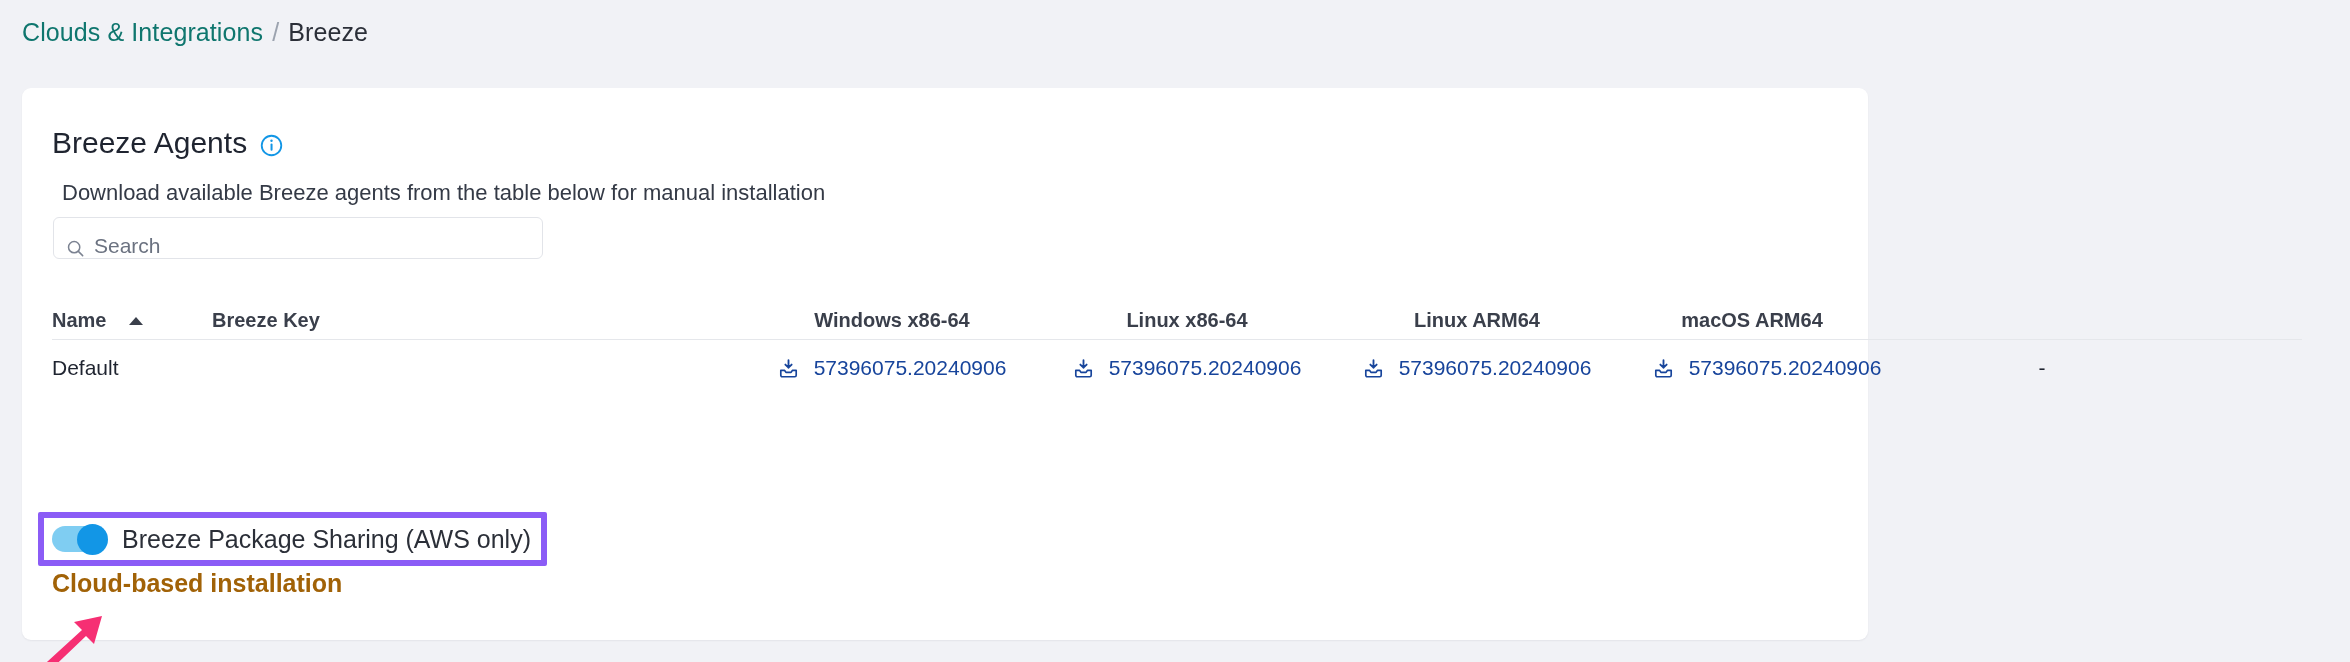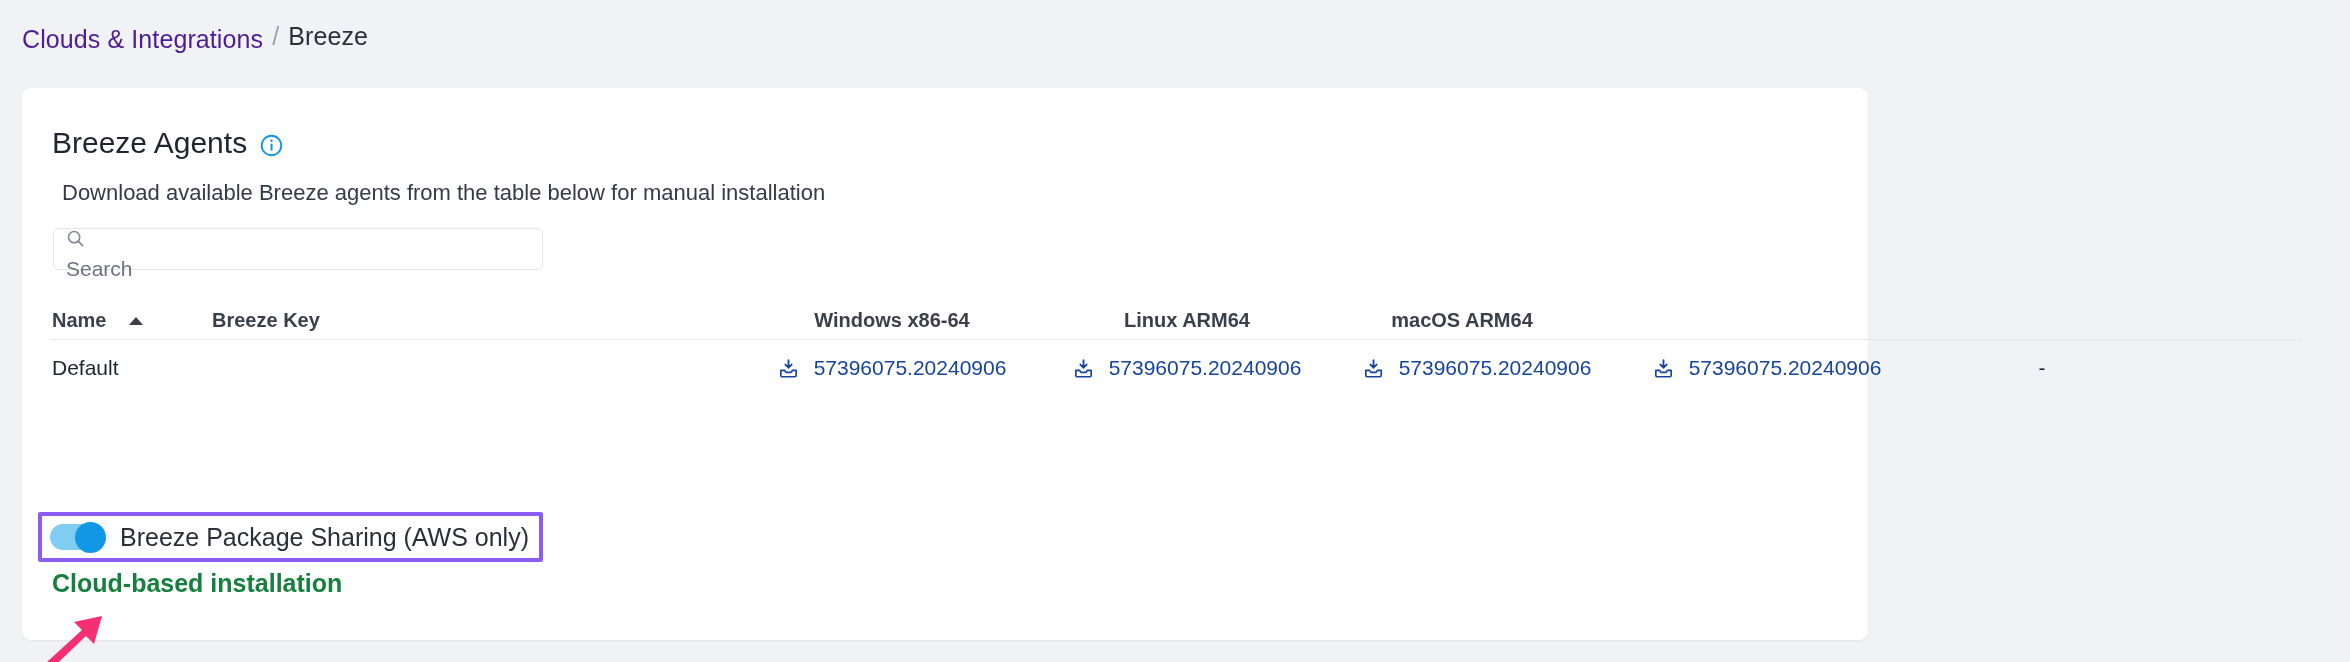--- a/index.html
+++ b/index.html
@@ -23,21 +23,21 @@
     left: 22px;
     top: 18px;
     font-size: 25px;
     color: #6b7280;
     letter-spacing: .1px;
     white-space: nowrap;
     display: flex;
     align-items: center;
     gap: 9px;
   }
-  .breadcrumb .crumb-link { color: #4c1d95; text-decoration: none; margin-top: 7px; }
+  .breadcrumb .crumb-link { color: #0f766e; text-decoration: none; }
   .breadcrumb .crumb-sep { color: #9ca3af; }
   .breadcrumb .crumb-current { color: #2b2f38; }
 
   
   .card {
     position: absolute;
     left: 22px;
     top: 88px;
     width: 1846px;
     height: 552px;
@@ -76,31 +76,30 @@
     top: 70px;
     font-size: 22px;
     color: #343a46;
     white-space: nowrap;
   }
 
   
   .search-box {
     position: absolute;
     left: 31px;
-    top: 140px;
+    top: 129px;
     width: 490px;
     height: 42px;
     border: 1px solid #e2e4e9;
     border-radius: 6px;
     background: #fff;
     display: flex;
-    align-items: flex-start;
+    align-items: flex-end;
     padding: 0 12px;
     gap: 9px;
-    flex-direction: column;
   }
   .search-icon { width: 19px; height: 19px; flex: none; display:block; }
   .search-input {
     border: none;
     outline: none;
     font-size: 21px;
     color: #4b5563;
     font-family: "Liberation Sans", sans-serif;
     background: transparent;
     width: 100%;
@@ -192,32 +191,32 @@
   }
   .dl-icon { width: 21px; height: 21px; flex: none; display: block; }
   .dash { color: #1f2430; font-size: 21px; }
 
   
   .section-title {
     position: absolute;
     left: 30px;
     top: 460px;
     font-size: 25px;
-    color: #15803d;
+    color: #a16207;
     white-space: nowrap;
   }
   .toggle-row {
     position: absolute;
     left: 16px;
     top: 424px;
     display: flex;
     align-items: center;
     gap: 16px;
     padding: 6px 10px 6px 8px;
-    border: 4px solid #8b5cf6;
+    border: 6px solid #8b5cf6;
     border-radius: 2px;
   }
   .toggle {
     position: relative;
     width: 54px;
     height: 30px;
     flex: none;
   }
   .toggle-track {
     position: absolute;
@@ -291,20 +290,23 @@
         <div class="th col-name">
           <span>Name</span>
           <span class="sort-caret"></span>
         </div>
         <div class="th col-key">
           <span>Breeze Key</span>
         </div>
         <div class="th col-win">
           <span>Windows x86-64</span>
         </div>
+        <div class="th col-lin64">
+          <span>Linux x86-64</span>
+        </div>
         <div class="th col-linarm">
           <span>Linux ARM64</span>
         </div>
         <div class="th col-macarm">
           <span>macOS ARM64</span>
         </div>
       </div>
 
       <div class="trow">
 

